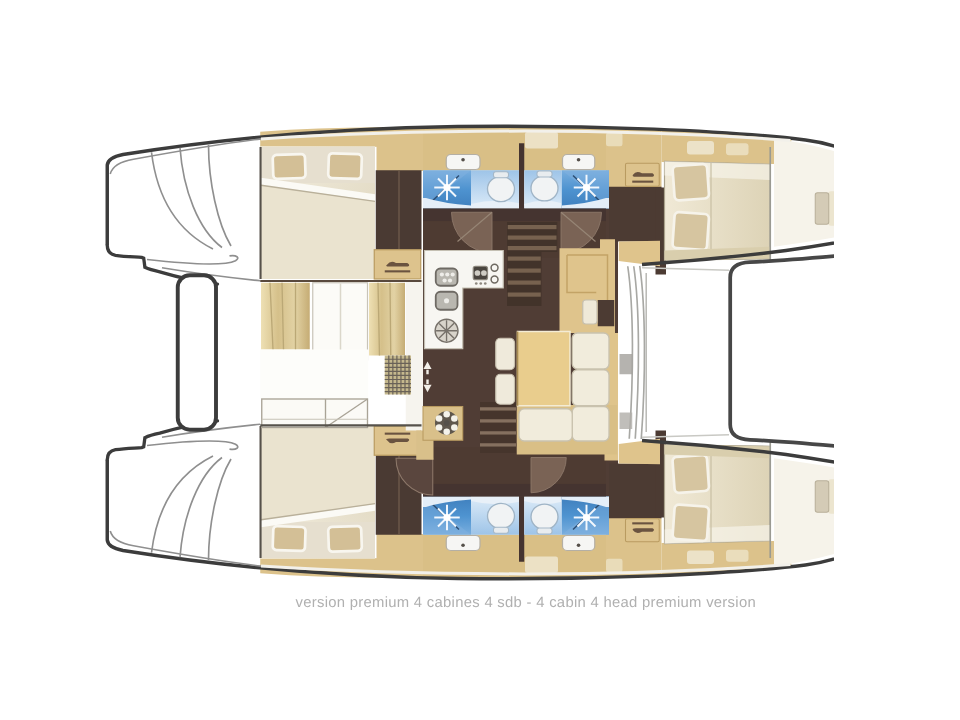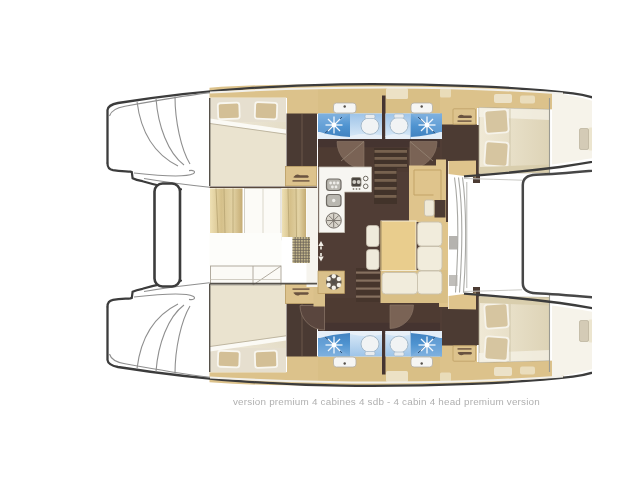--- a/index.html
+++ b/index.html
@@ -1,17 +1,17 @@
 <!DOCTYPE html>
 <html><head>
 <meta charset="utf-8">
 <style>
   html,body{margin:0;padding:0;background:#ffffff;}
   #page{position:relative;width:556px;height:480px;background:#ffffff;overflow:hidden;
-        font-family:"Liberation Sans", sans-serif;padding-left:36px;}
+        font-family:"Liberation Sans", sans-serif;}
 </style>
 </head>
 <body>
 <div id="page">
 <svg width="640" height="480" viewBox="0 0 640 480">
 <defs>
   <linearGradient id="showerBlue" x1="0" y1="0" x2="0" y2="1">
     <stop offset="0" stop-color="#79aede"></stop>
     <stop offset="0.5" stop-color="#4e93d0"></stop>
     <stop offset="1" stop-color="#3f7fbd"></stop>

